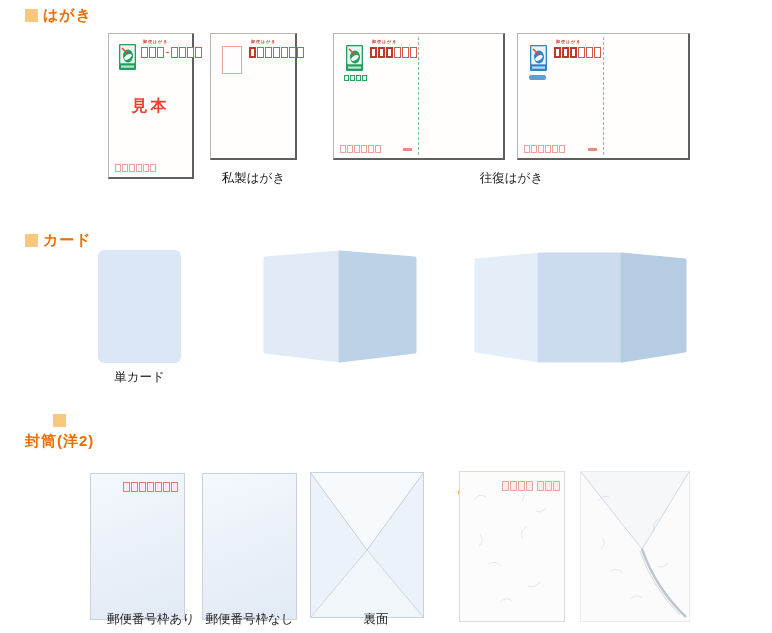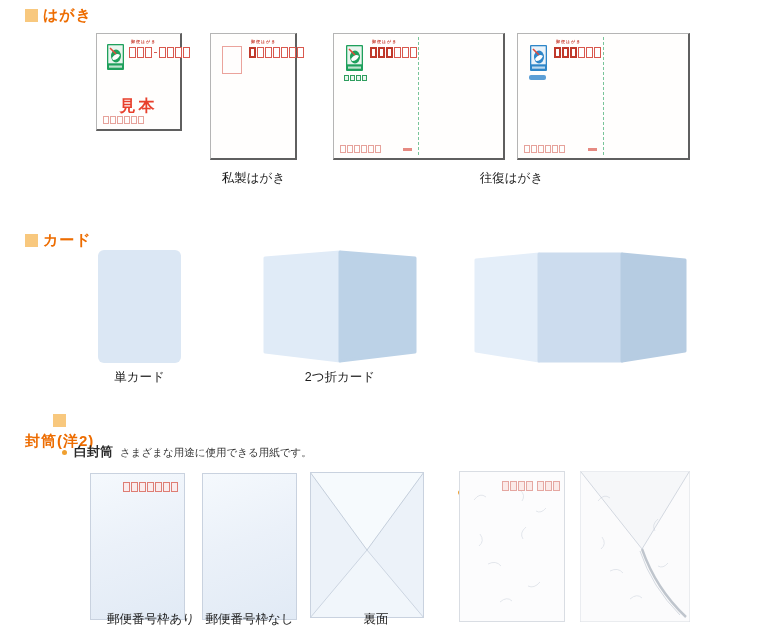--- a/index.html
+++ b/index.html
@@ -76,21 +76,21 @@
 </head>
 <body>
 
 <div id="stage">
 
   <div class="sec-header" style="left:25px; top:6px;">
     <span class="sec-square"></span>
     <span class="sec-title">はがき</span>
   </div>
 
-  <div class="postcard" style="left:96px; top:33px; width:86px; height:98px;">
+  <div class="postcard" style="left:108px; top:33px; width:86px; height:146px;">
     <svg class="stamp" viewBox="0 0 17 26">
       <rect width="17" height="26" rx="1" fill="#1fa05c"></rect>
       <rect x="1.3" y="1.3" width="14.4" height="18" fill="#e9f5ee"></rect>
       <ellipse cx="9" cy="12" rx="5" ry="6.5" fill="#1fa05c"></ellipse>
       <path d="M5 14 Q9 8 13 11 Q11 16 6 16 Z" fill="#ffffff"></path>
       <path d="M3 4 L9 10" stroke="#e04a3a" stroke-width="1.6" fill="none"></path>
       <rect x="2" y="21.5" width="13" height="2.2" fill="#bfe4cf"></rect>
     </svg>
     <span class="postal-head" style="left:34px;">郵便はがき</span>
     <div class="zip-row" style="left:32px; top:13px;">
@@ -216,34 +216,26 @@
 
   <svg class="fold-svg" style="left:473px; top:251px;" width="215" height="113" viewBox="0 0 215 113">
     <polygon points="3,9 66,3 66,110 3,100" fill="#e4eef9" stroke="#e4eef9" stroke-width="3" stroke-linejoin="round"></polygon>
     <polygon points="66,3 149,3 149,110 66,110" fill="#ccdcee" stroke="#ccdcee" stroke-width="3" stroke-linejoin="round"></polygon>
     <polygon points="149,3 212,9 212,100 149,110" fill="#b6cce2" stroke="#b6cce2" stroke-width="3" stroke-linejoin="round"></polygon>
   </svg>
 
   <div class="caption" style="left:98px; top:369px; width:83px;">
     <div>単カード</div>
   </div>
-  <div class="caption" style="left:260px; top:369px; width:160px;">
-    <div>2つ折カード</div>
-  </div>
 
   <div class="sec-header" style="left:25px; top:414px;flex-direction:column;">
     <span class="sec-square"></span>
     <span class="sec-title">封筒(洋2)</span>
   </div>
 
-  <div class="sub-head" style="left:62px; top:443px;">
-    <span class="bullet"></span>
-    <span class="sub-name">白封筒</span>
-    <span class="sub-desc">さまざまな用途に使用できる用紙です。</span>
-  </div>
   <div class="sub-head" style="left:458px; top:443px;margin-top:40px;">
     <span class="bullet"></span>
     <span class="sub-name">大礼紙</span>
   </div>
 
   <div class="env-front" style="left:90px; top:473px;">
     <div class="env-zip">
       <span class="zb"></span>
         <span class="zb"></span>
         <span class="zb"></span>

